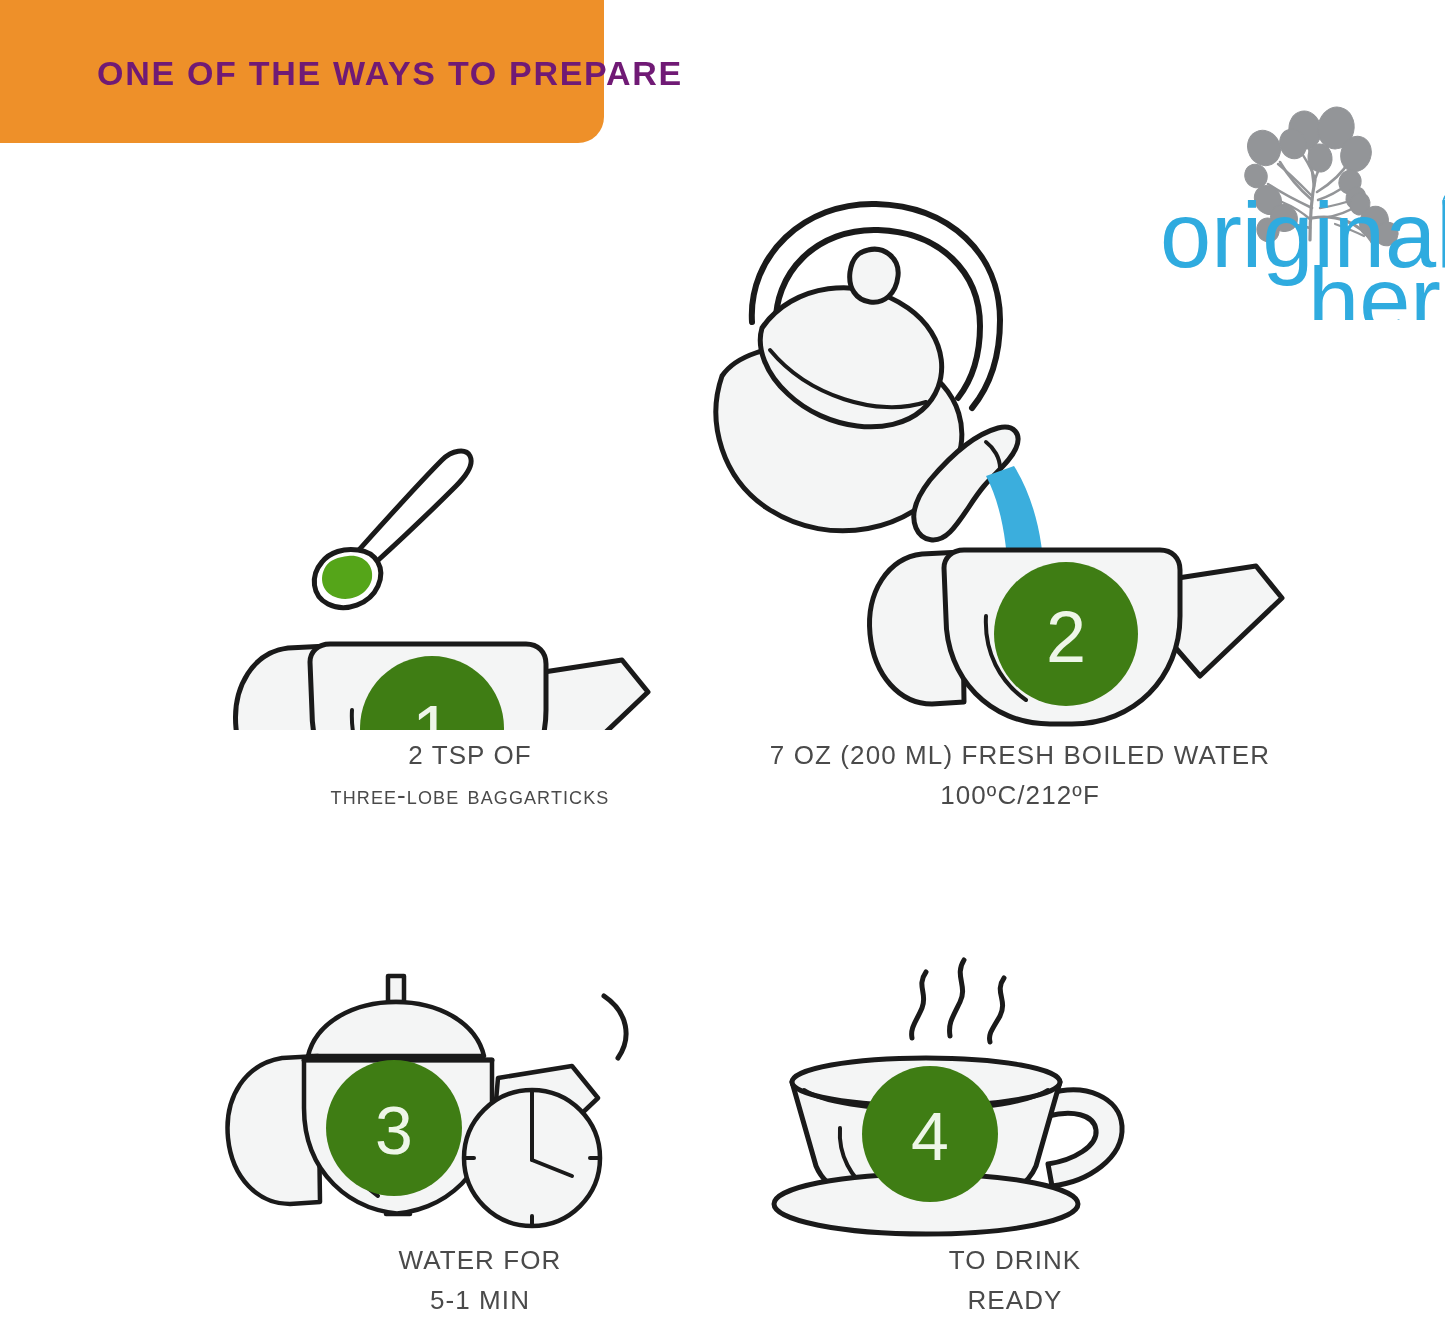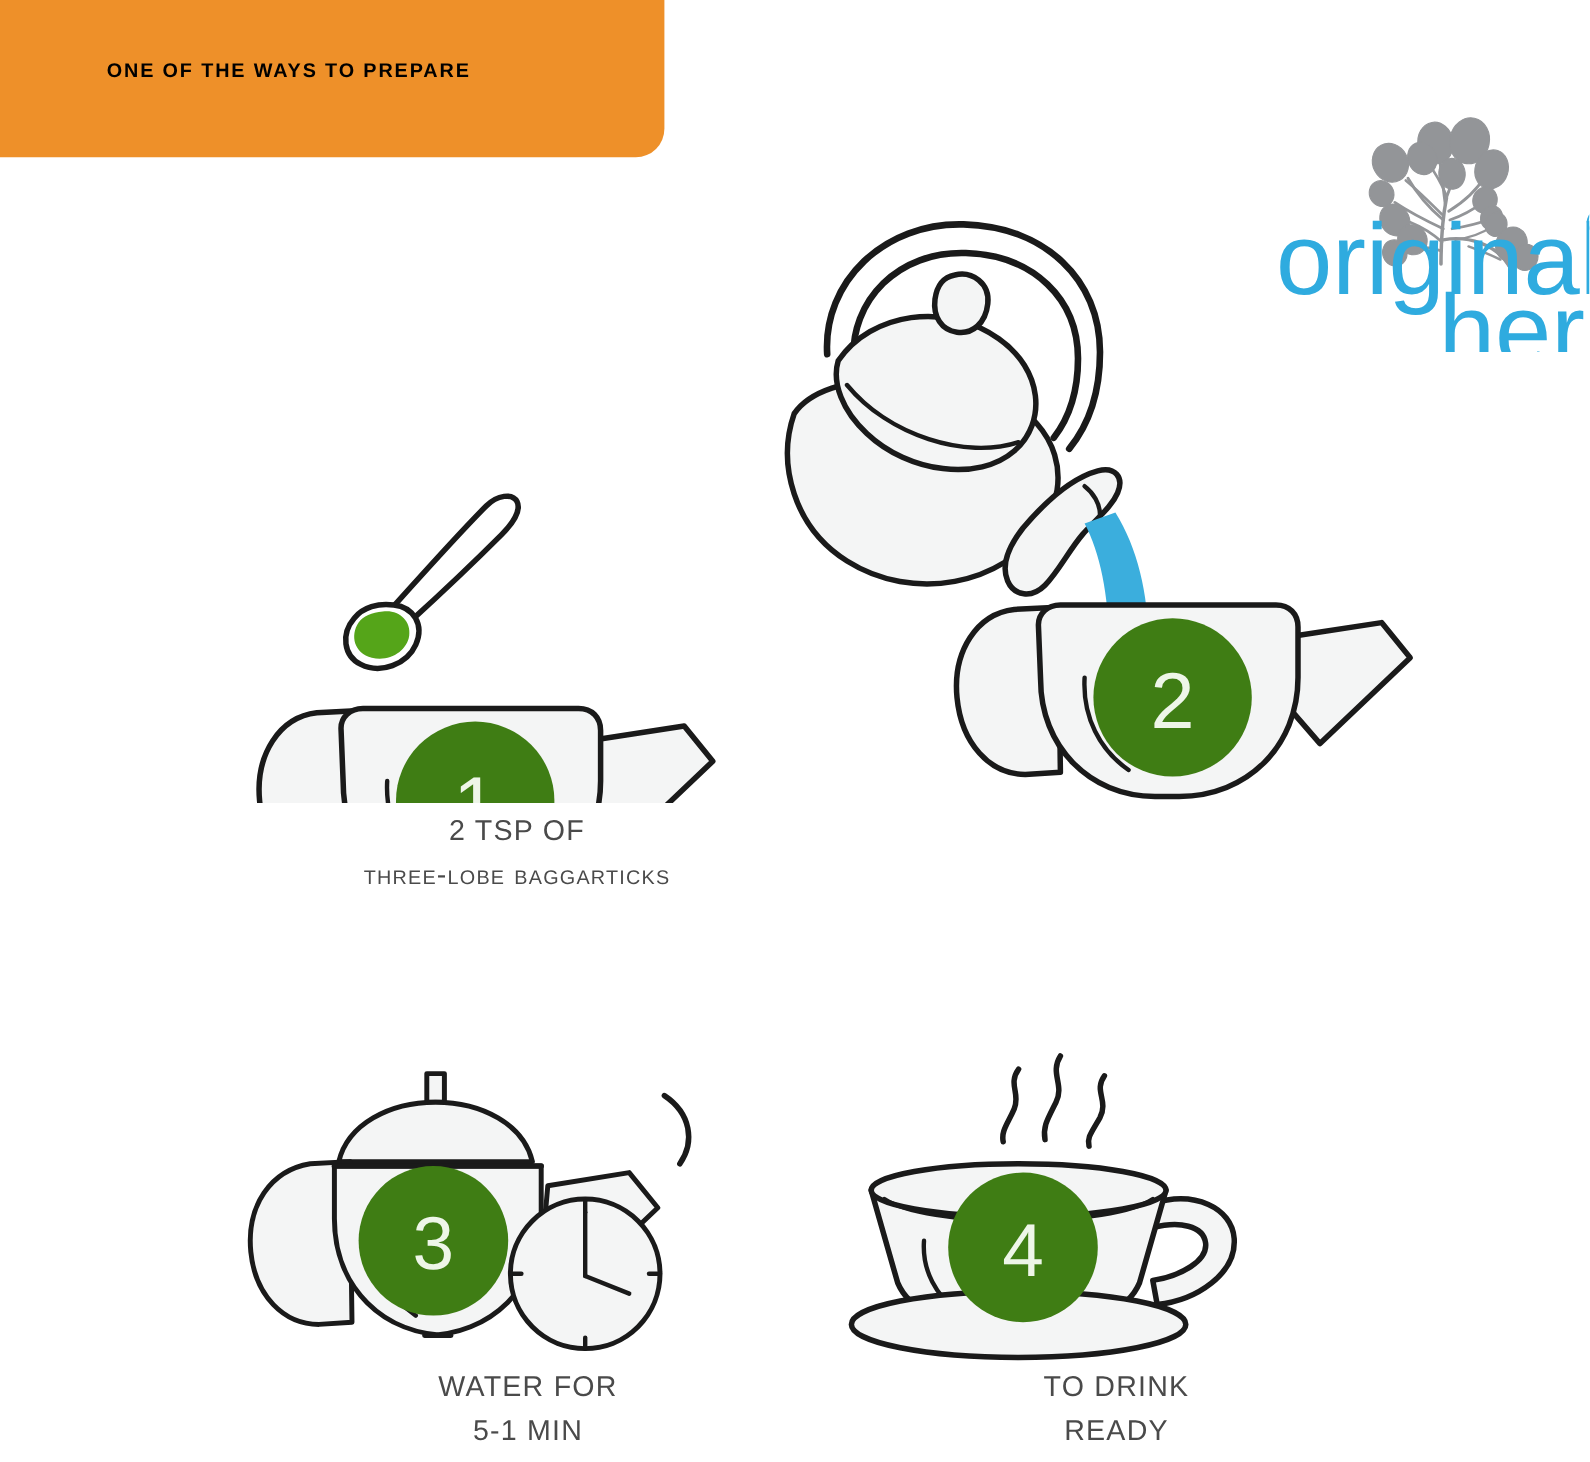--- a/index.html
+++ b/index.html
@@ -27,24 +27,24 @@
     height: 143px;
     background: #ee9029;
     border-bottom-right-radius: 26px;
     box-sizing: border-box;
   }
   #banner-title {
     position: absolute;
     left: 97px;
     top: 54px;
     font-family: "Liberation Sans", sans-serif;
-    font-size: 18px;
+    font-size: 34px;
     font-weight: bold;
     letter-spacing: 1.7px;
-    color: #000000;
+    color: #701a75;
     white-space: nowrap;
   }
 
   
   #logo {
     position: absolute;
     left: 1112px;
     top: 100px;
     width: 357px;
     height: 220px;
@@ -203,20 +203,24 @@
         <g stroke="#1a1a1a" fill="#f4f5f5" stroke-width="5" stroke-linejoin="round" stroke-linecap="round">
           <path d="M222 374 C188 378, 166 412, 170 454 C174 496, 200 524, 232 524 L264 522 L262 372 Z" fill="#f4f5f5"></path>
           <path d="M478 398 L556 386 L582 418 L500 496 L474 466 Z" fill="#f4f5f5"></path>
           <path d="M244 388 C244 378, 252 370, 264 370 L460 370 C472 370, 480 378, 480 390 L480 436 C480 498, 434 544, 372 544 L350 544 C290 544, 246 498, 246 438 Z" fill="#f4f5f5"></path>
           <path d="M286 436 C284 472, 300 502, 326 520" fill="none" stroke-width="4"></path>
         </g>
         <circle cx="366" cy="454" r="72" fill="#3f7d14"></circle>
         <text x="366" y="482" text-anchor="middle" fill="#eef6e8" font-family="'Liberation Sans', sans-serif" font-size="72" font-weight="300">2</text>
       </svg>
     </div>
+    <div class="step-caption">
+      <span class="cap-line">7 OZ (200 ML) FRESH BOILED WATER</span>
+      <span class="cap-line">100ºC/212ºF</span>
+    </div>
   </div>
 
   <div class="step" id="step3">
     <div class="step-art">
       <svg width="600" height="280" viewBox="0 0 600 280" xmlns="http://www.w3.org/2000/svg">
         <g stroke="#1a1a1a" fill="#f4f5f5" stroke-width="4.5" stroke-linejoin="round" stroke-linecap="round">
 
           <path d="M424 36 C448 52, 452 78, 438 98" fill="none" stroke-width="5"></path>
 
           <path d="M208 16 L224 16 L224 42 L208 42 Z" fill="#f4f5f5"></path>

